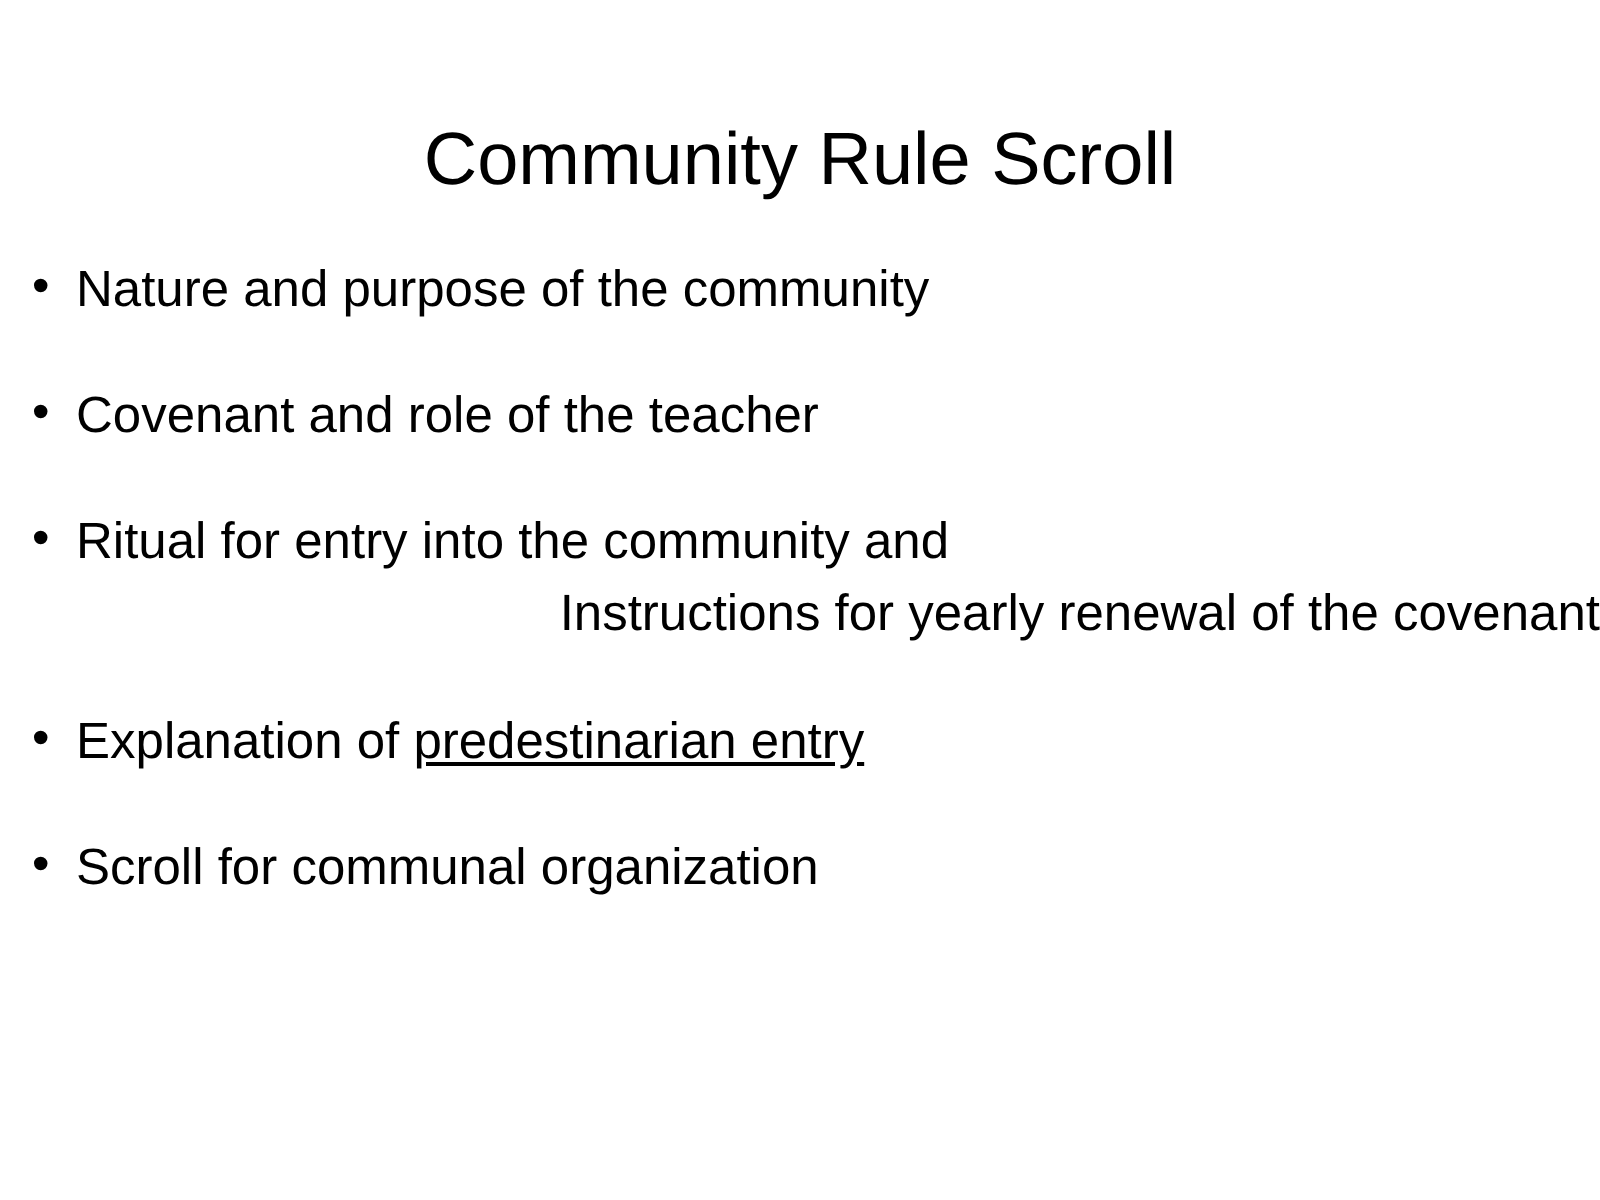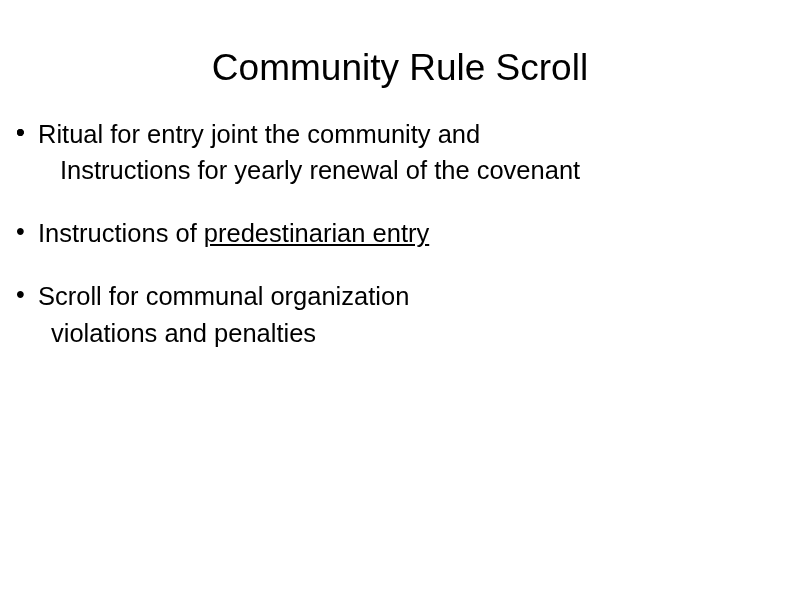--- a/index.html
+++ b/index.html
@@ -18,21 +18,21 @@
     position: relative;
     width: 800px;
     height: 600px;
     box-sizing: border-box;
   }
   .slide-title {
     text-align: center;
     font-size: 37px;
     font-weight: normal;
     letter-spacing: 0px;
-    margin: 0;
+    margin: 12px;
     padding-top: 48px;
     line-height: 1.1;
   }
   .bullet-list {
     list-style: none;
     margin: 0;
     padding: 0;
     margin-top: 26px;
   }
   .bullet-item {
@@ -45,56 +45,58 @@
   .bullet-item .dot {
     position: absolute;
     left: 16px;
     top: -1px;
     font-size: 25px;
     line-height: 1.42;
   }
   .line-2 {
     display: block;
     padding-left: 22px;
+    text-align: right;
   }
   .line-2.tight {
     padding-left: 13px;
   }
   .underline {
     text-decoration: underline;
   }
 </style>
 </head>
 <body>
 
 <div class="slide">
 
   <h1 class="slide-title">Community Rule Scroll</h1>
 
   <ul class="bullet-list">
 
     <li class="bullet-item">
       <span class="dot">•</span>
+      <span>Nature and purpose of the community</span>
     </li>
 
     <li class="bullet-item">
       <span class="dot">•</span>
+      <span>Covenant and role of the teacher</span>
     </li>
 
     <li class="bullet-item">
       <span class="dot">•</span>
-      <span>Ritual for entry joint the community and</span>
+      <span>Ritual for entry into the community and</span>
       <span class="line-2">Instructions for yearly renewal of the covenant</span>
     </li>
 
     <li class="bullet-item">
       <span class="dot">•</span>
-      <span>Instructions of </span><span class="underline">predestinarian entry</span>
+      <span>Explanation of </span><span class="underline">predestinarian entry</span>
     </li>
 
     <li class="bullet-item">
       <span class="dot">•</span>
       <span>Scroll for communal organization</span>
-      <span class="line-2 tight">violations and penalties</span>
     </li>
 
   </ul>
 </div>
 
 </body></html>

